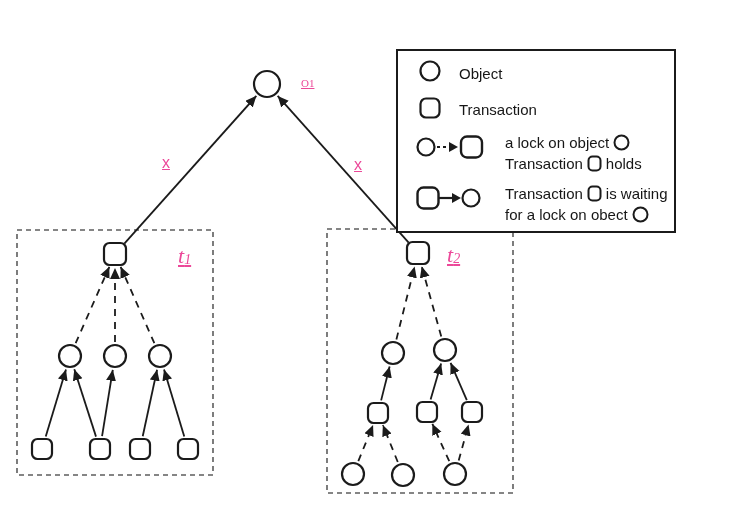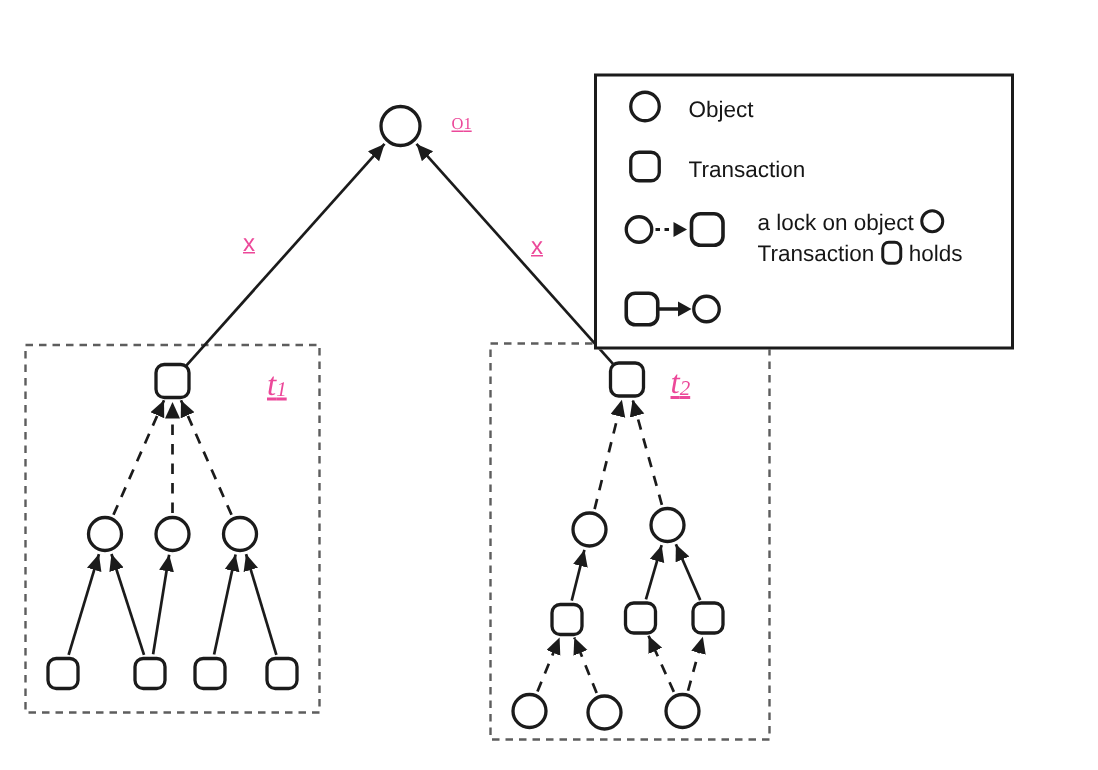--- a/index.html
+++ b/index.html
@@ -147,16 +147,24 @@
 
     <div class="lrow composite">
       <span class="licon wide">
         <svg width="72" height="28" viewBox="0 0 72 28">
           <rect x="2.5" y="3.5" width="21" height="21" rx="6" fill="none" stroke="#1b1b1b" stroke-width="2.4"></rect>
           <line x1="24" y1="14" x2="38" y2="14" stroke="#1b1b1b" stroke-width="2.2"></line>
           <path d="M37,9 L46,14 L37,19 Z" fill="#1b1b1b"></path>
           <circle cx="56" cy="14" r="8.5" fill="none" stroke="#1b1b1b" stroke-width="2.2"></circle>
         </svg>
       </span>
+      <div>
+        <div class="lline"><span>Transaction</span><span class="inline-icon"><svg width="15" height="17" viewBox="0 0 15 17">
+                <rect x="1.5" y="1.5" width="12" height="14" rx="4" fill="none" stroke="#1b1b1b" stroke-width="2"></rect>
+              </svg></span><span>is waiting</span></div>
+        <div class="lline"><span>for a lock on obect</span><span class="inline-icon"><svg width="17" height="17" viewBox="0 0 17 17">
+                <circle cx="8.5" cy="8.5" r="7" fill="none" stroke="#1b1b1b" stroke-width="2"></circle>
+              </svg></span></div>
+      </div>
     </div>
 
   </div>
 </div>
 
 </body></html>

